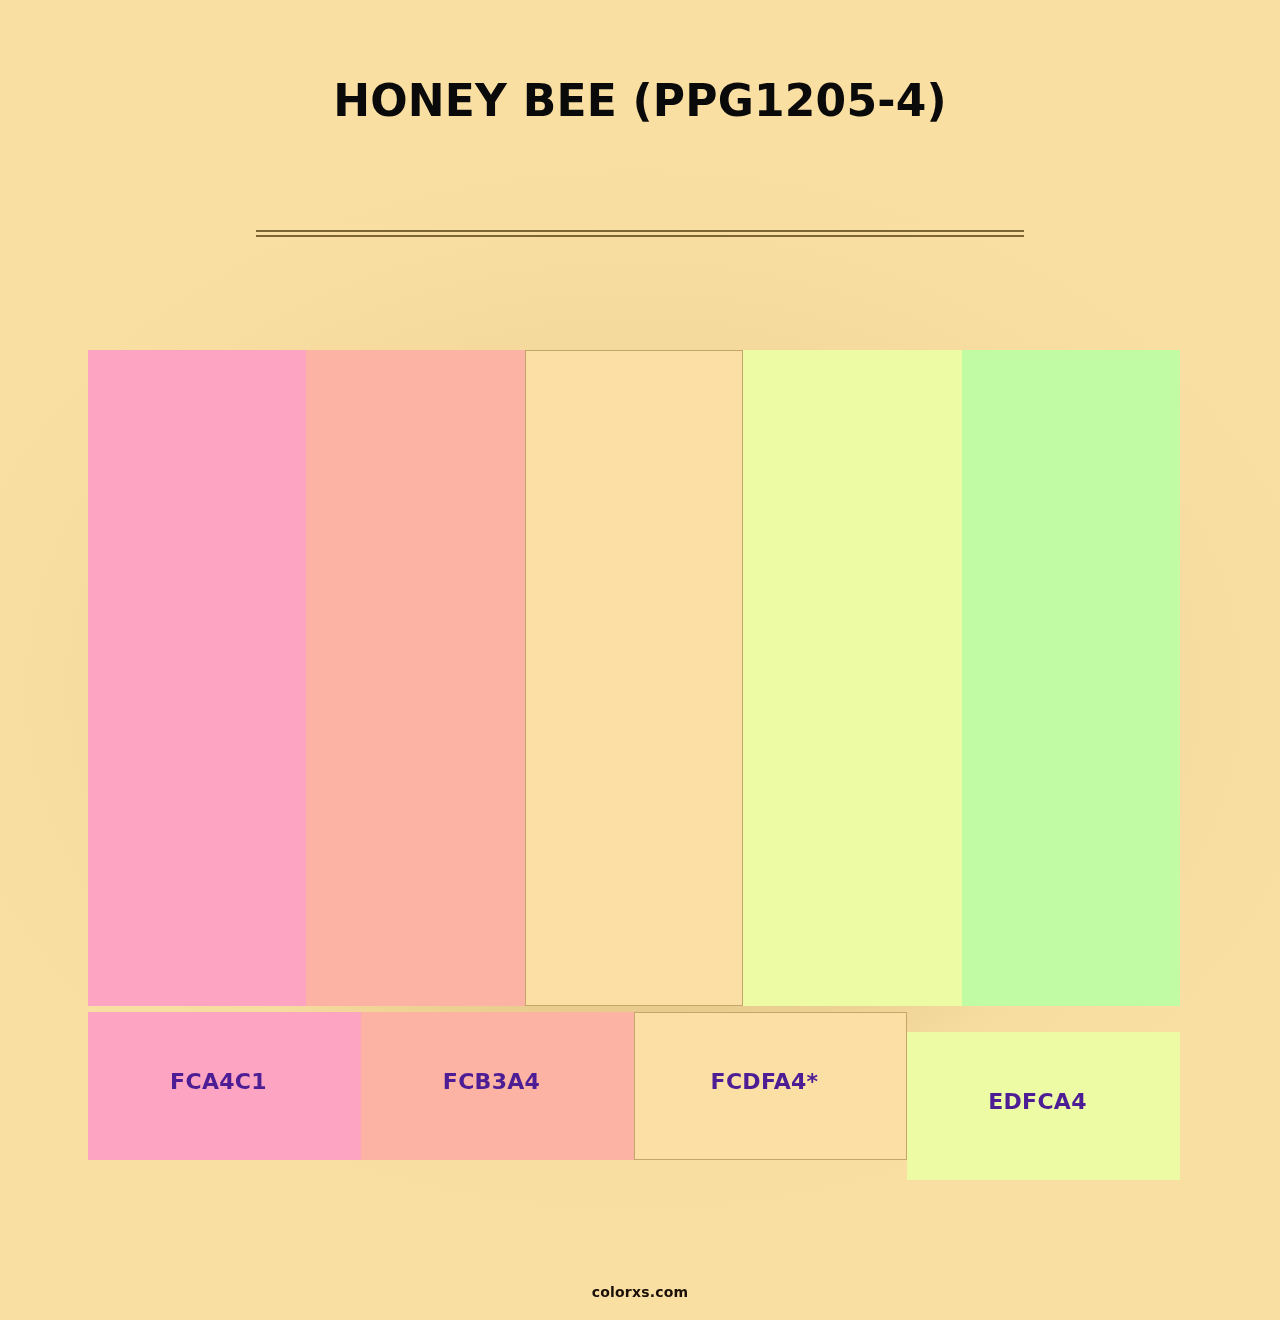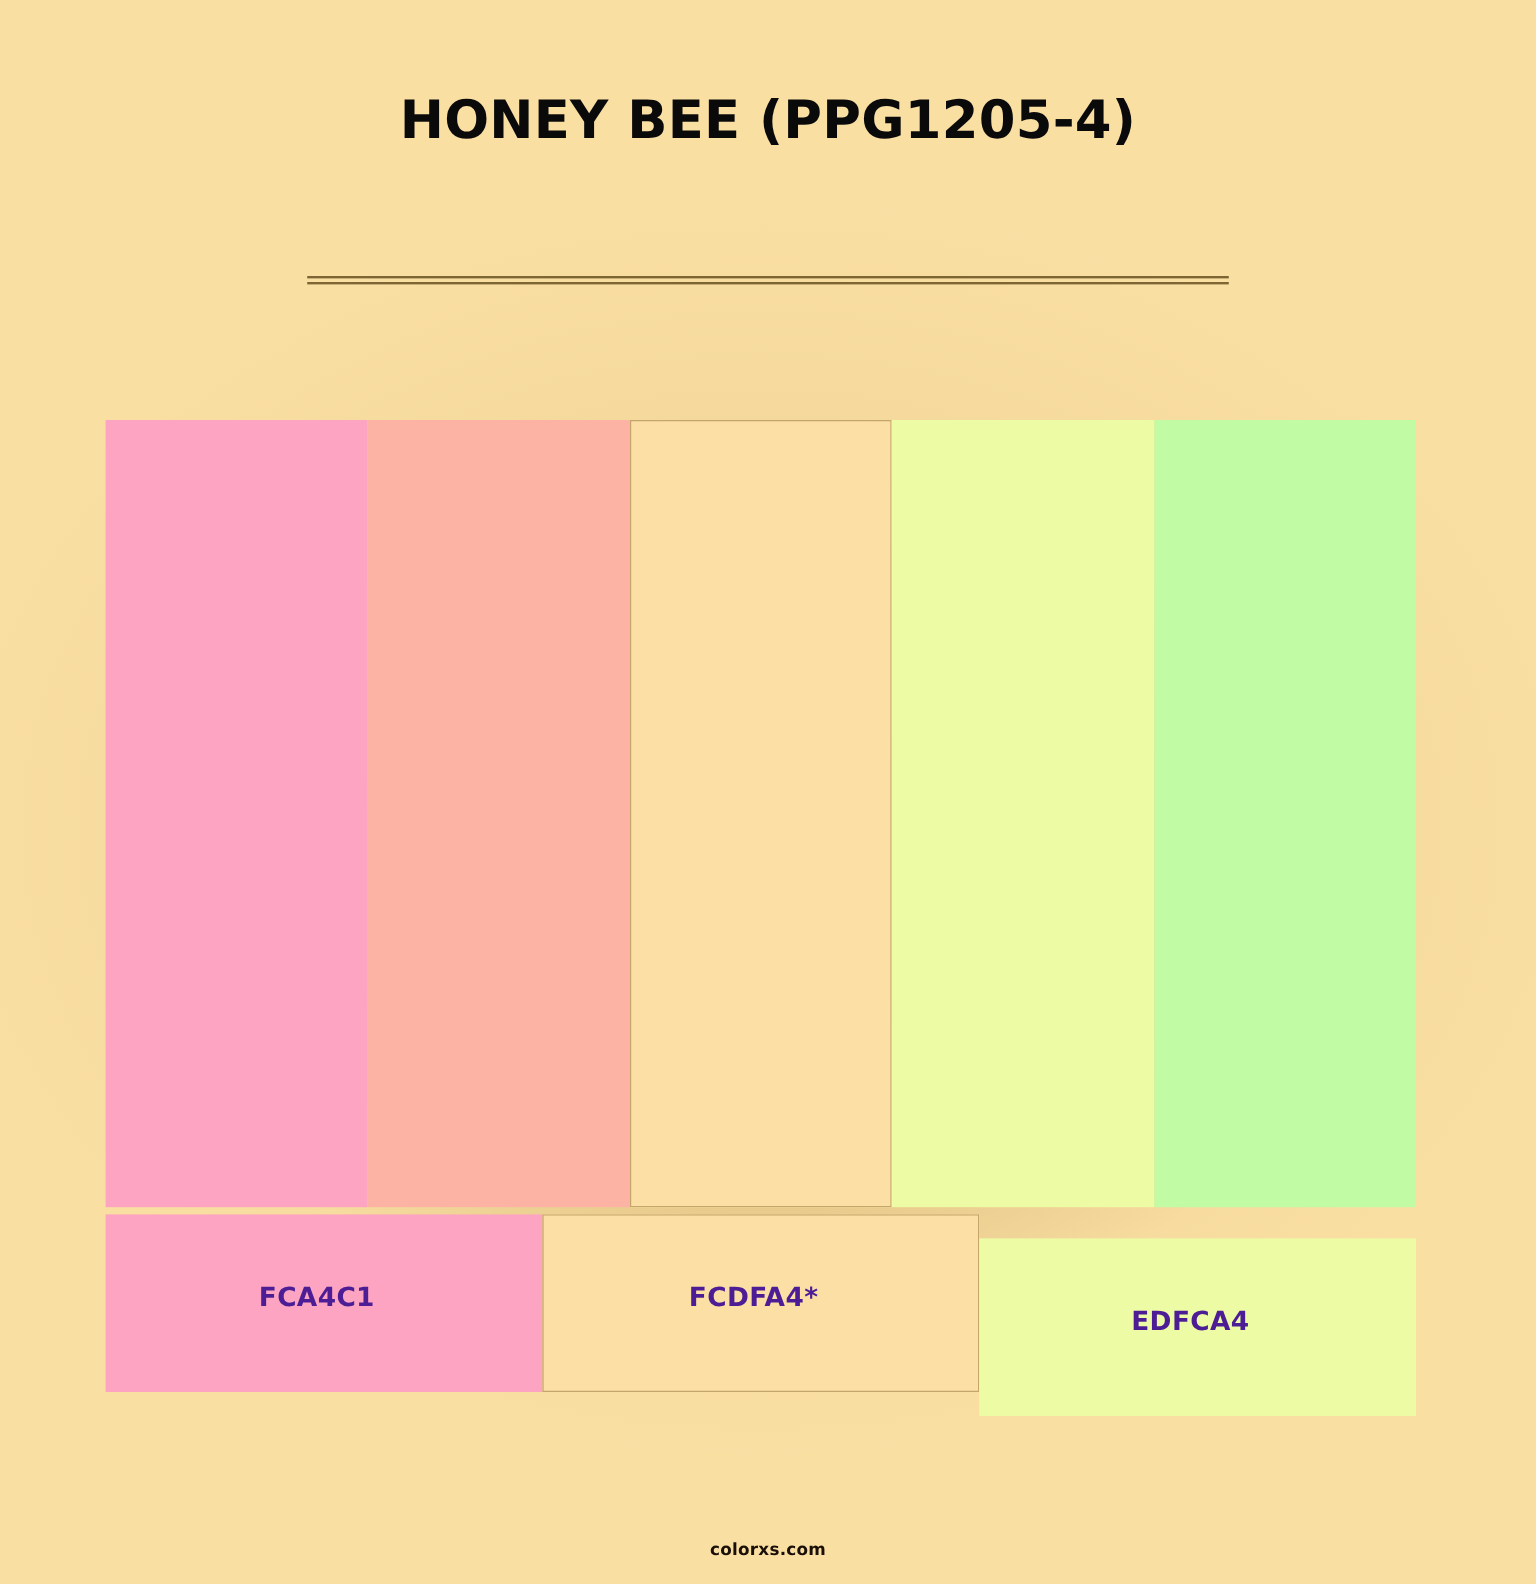--- a/index.html
+++ b/index.html
@@ -163,20 +163,23 @@
         <div class="swatch" style="background: rgb(252, 164, 193);"></div>
         <div class="swatch" style="background: rgb(252, 179, 164);"></div>
         <div class="swatch" style="background: rgb(252, 223, 164); box-shadow: rgba(150, 118, 60, 0.55) 0px 0px 0px 1px inset;"></div>
         <div class="swatch" style="background: rgb(237, 252, 164);"></div>
         <div class="swatch" style="background: rgb(193, 252, 164);"></div>
       </div>
     <div id="label-row">
         <div class="label-cell" style="background: rgb(252, 164, 193);">
           <div class="label-text">FCA4C1</div>
         </div>
+        <div class="label-cell" style="background: rgb(252, 179, 164);">
+          <div class="label-text">FCB3A4</div>
+        </div>
         <div class="label-cell" style="background: rgb(252, 223, 164); box-shadow: rgba(150, 118, 60, 0.55) 0px 0px 0px 1px inset;">
           <div class="label-text">FCDFA4*</div>
         </div>
         <div class="label-cell" style="background: rgb(237, 252, 164); margin-top: 20px;">
           <div class="label-text">EDFCA4</div>
         </div>
       </div>
   </div>
 
   <div id="footer">colorxs.com</div>

